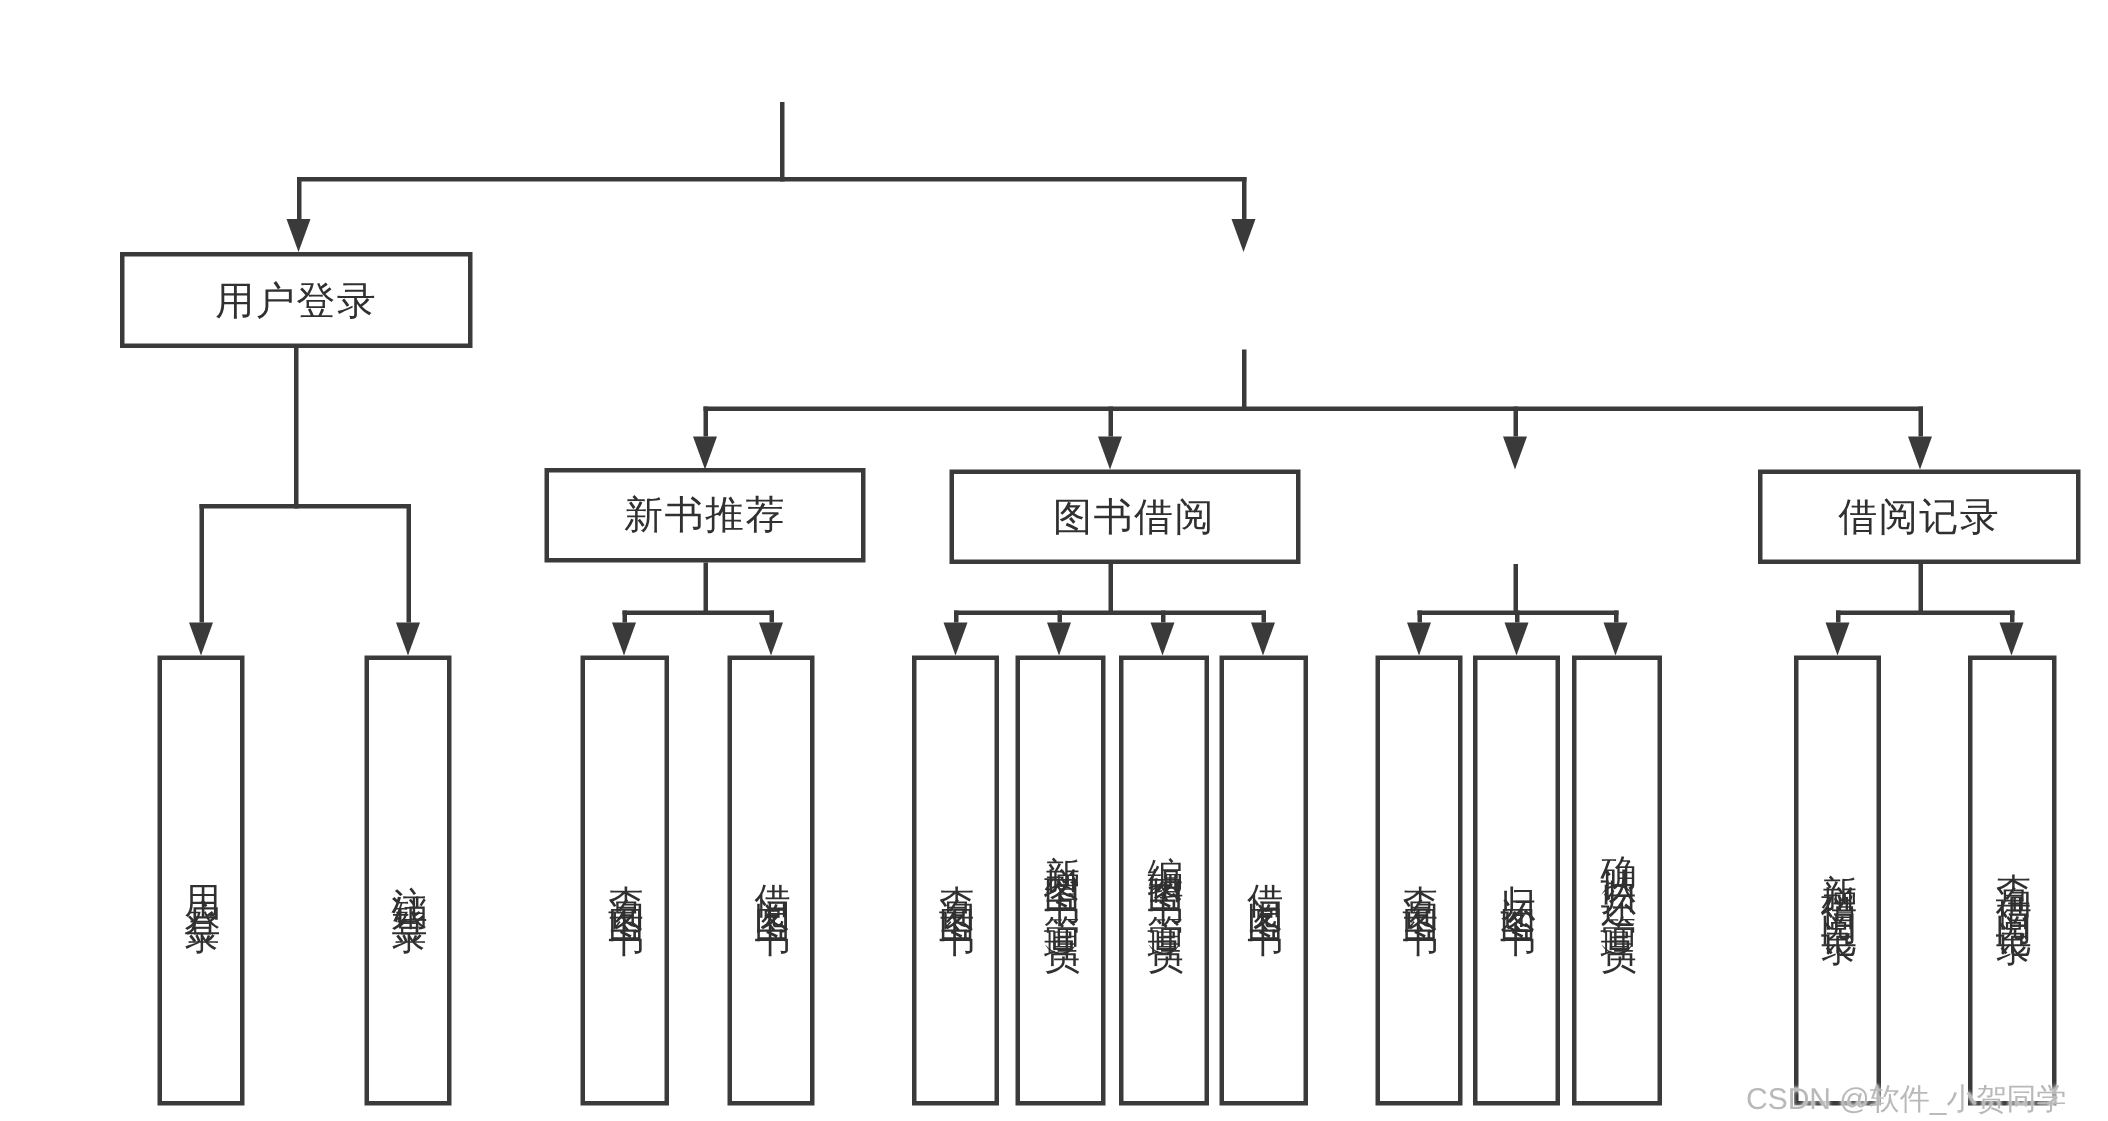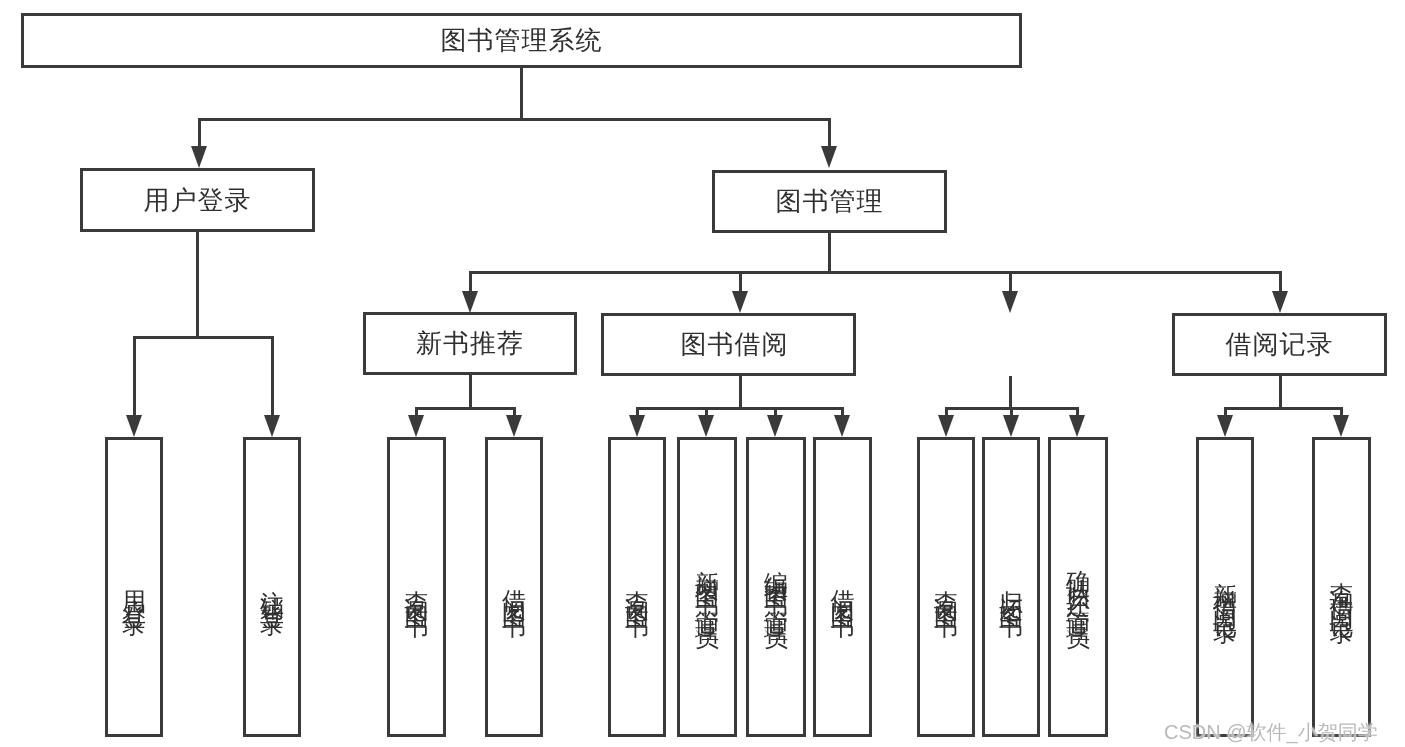--- a/index.html
+++ b/index.html
@@ -43,37 +43,31 @@
     text-shadow:0 0 3px #ffffff, 0 0 2px #ffffff;
     white-space:nowrap;
     z-index:10;
   }
 </style>
 </head>
 <body>
 
 <div id="stage">
 
-  <div class="node h" style="left:21px;top:13px;width:1001px;height:55px;">
-    <span>图书管理系统</span>
-  </div>
 
   <div class="node h" style="left:80px;top:168px;width:235px;height:64px;">
     <span>用户登录</span>
   </div>
 
-  <div class="node h" style="left:712px;top:170px;width:235px;height:63px;">
-    <span>图书管理</span>
-  </div>
 
   <div class="node h" style="left:363px;top:312px;width:214px;height:63px;font-family:Liberation Mono, monospace;">
     <span>新书推荐</span>
   </div>
 
-  <div class="node h" style="left:601px;top:313px;width:255px;height:63px;padding-left:12px;">
+  <div class="node h" style="left:633px;top:313px;width:234px;height:63px;padding-left:12px;">
     <span>图书借阅</span>
   </div>
 
 
   <div class="node h" style="left:1172px;top:313px;width:215px;height:63px;">
     <span>借阅记录</span>
   </div>
 
   <div class="node v" style="left:105px;top:437px;width:58px;height:300px;">
     <span>用户登录</span>

